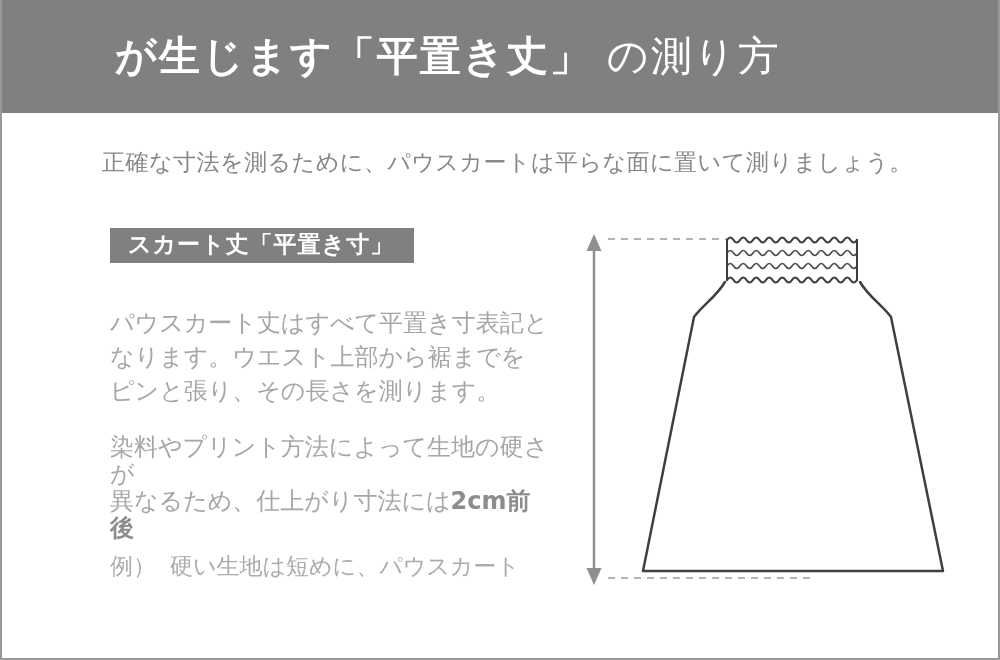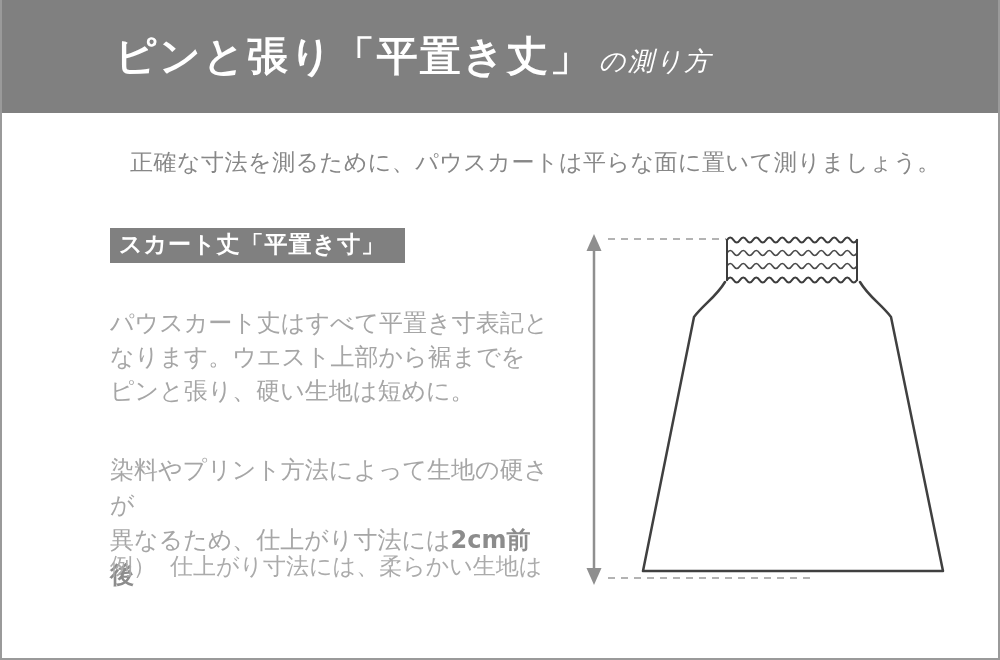--- a/index.html
+++ b/index.html
@@ -7,70 +7,70 @@
     position:relative;width:1000px;height:660px;box-sizing:border-box;
     background:#ffffff;border:2px solid #9a9a9a;border-top:0;overflow:hidden;
     font-family:"DejaVu Sans",sans-serif;
   }
   .band{
     position:absolute;left:-2px;top:0;width:1000px;height:113px;background:#808080;
     display:flex;align-items:center;
   }
   .band .t-wrap{margin-left:115px;color:#ffffff;display:flex;align-items:baseline;}
   .t-big{font-size:41px;font-weight:bold;letter-spacing:2px;}
-  .t-small{font-size:26px;font-weight:normal;letter-spacing:2px;margin-left:6px;font-style:italic;}
+  .t-small{font-size:41px;font-weight:normal;letter-spacing:2px;margin-left:14px;}
   .intro{
     position:absolute;left:100px;top:147px;width:830px;
-    font-size:23px;color:#878787;letter-spacing:0.5px;margin-left:28px;
+    font-size:23px;color:#878787;letter-spacing:0.5px;
   }
   .label-box{
     position:absolute;left:108px;top:228px;height:33px;background:#808080;
     color:#ffffff;font-size:23px;font-weight:bold;display:flex;align-items:center;
-    padding:0 20px 2px 9px;letter-spacing:1px;
+    padding:0 20px 2px 18px;letter-spacing:1px;
   }
   .tcol{position:absolute;left:108px;width:440px;color:#a6a6a6;margin-top:18px;}
   .p1{top:288px;font-size:24px;line-height:34px;}
-  .p2{top:435px;font-size:24px;line-height:35px;}
+  .p2{top:416px;font-size:24px;line-height:27px;}
   .p2 b{color:#8c8c8c;font-weight:bold;}
   .example{top:531px;font-size:23px;line-height:35px;color:#ababab;}
   .ex-prefix{margin-right:14px;}
   .ex-indent{margin-left:42px;}
   .diagram{position:absolute;left:0;top:0;width:1000px;height:660px;}
 </style>
 </head>
 <body>
 
 <div class="page">
 
   <div class="band">
     <div class="t-wrap">
-      <span class="t-big">ピンと張り「平置き丈」</span>
+      <span class="t-big">が生じます「平置き丈」</span>
       <span class="t-small">の測り方</span>
     </div>
   </div>
 
   <div class="intro">正確な寸法を測るために、パウスカートは平らな面に置いて測りましょう。</div>
 
   <div class="label-box">
     <span>スカート丈「平置き寸」</span>
   </div>
 
   <div class="tcol p1">
     <div>パウスカート丈はすべて平置き寸表記と</div>
     <div>なります。ウエスト上部から裾までを</div>
-    <div>ピンと張り、硬い生地は短めに。</div>
+    <div>ピンと張り、その長さを測ります。</div>
   </div>
 
   <div class="tcol p2">
     <div>染料やプリント方法によって生地の硬さが</div>
     <div><span>異なるため、仕上がり寸法には</span><b>2cm前後</b></div>
   </div>
 
   <div class="tcol example">
-    <div><span class="ex-prefix">例）</span><span>仕上がり寸法には、柔らかい生地は</span></div>
+    <div><span class="ex-prefix">例）</span><span>硬い生地は短めに、パウスカート</span></div>
   </div>
 
   <svg class="diagram" viewBox="0 0 1000 660">
 
     <line x1="606" y1="239" x2="724" y2="239" stroke="#b3b3b3" stroke-width="2" stroke-dasharray="7 6"></line>
     <line x1="606" y1="578" x2="812" y2="578" stroke="#b3b3b3" stroke-width="2" stroke-dasharray="7 6"></line>
 
     <g>
       <line x1="592" y1="247" x2="592" y2="572" stroke="#8f8f8f" stroke-width="2.5"></line>
       <polygon points="592,234 584.5,251 599.5,251" fill="#8f8f8f"></polygon>

